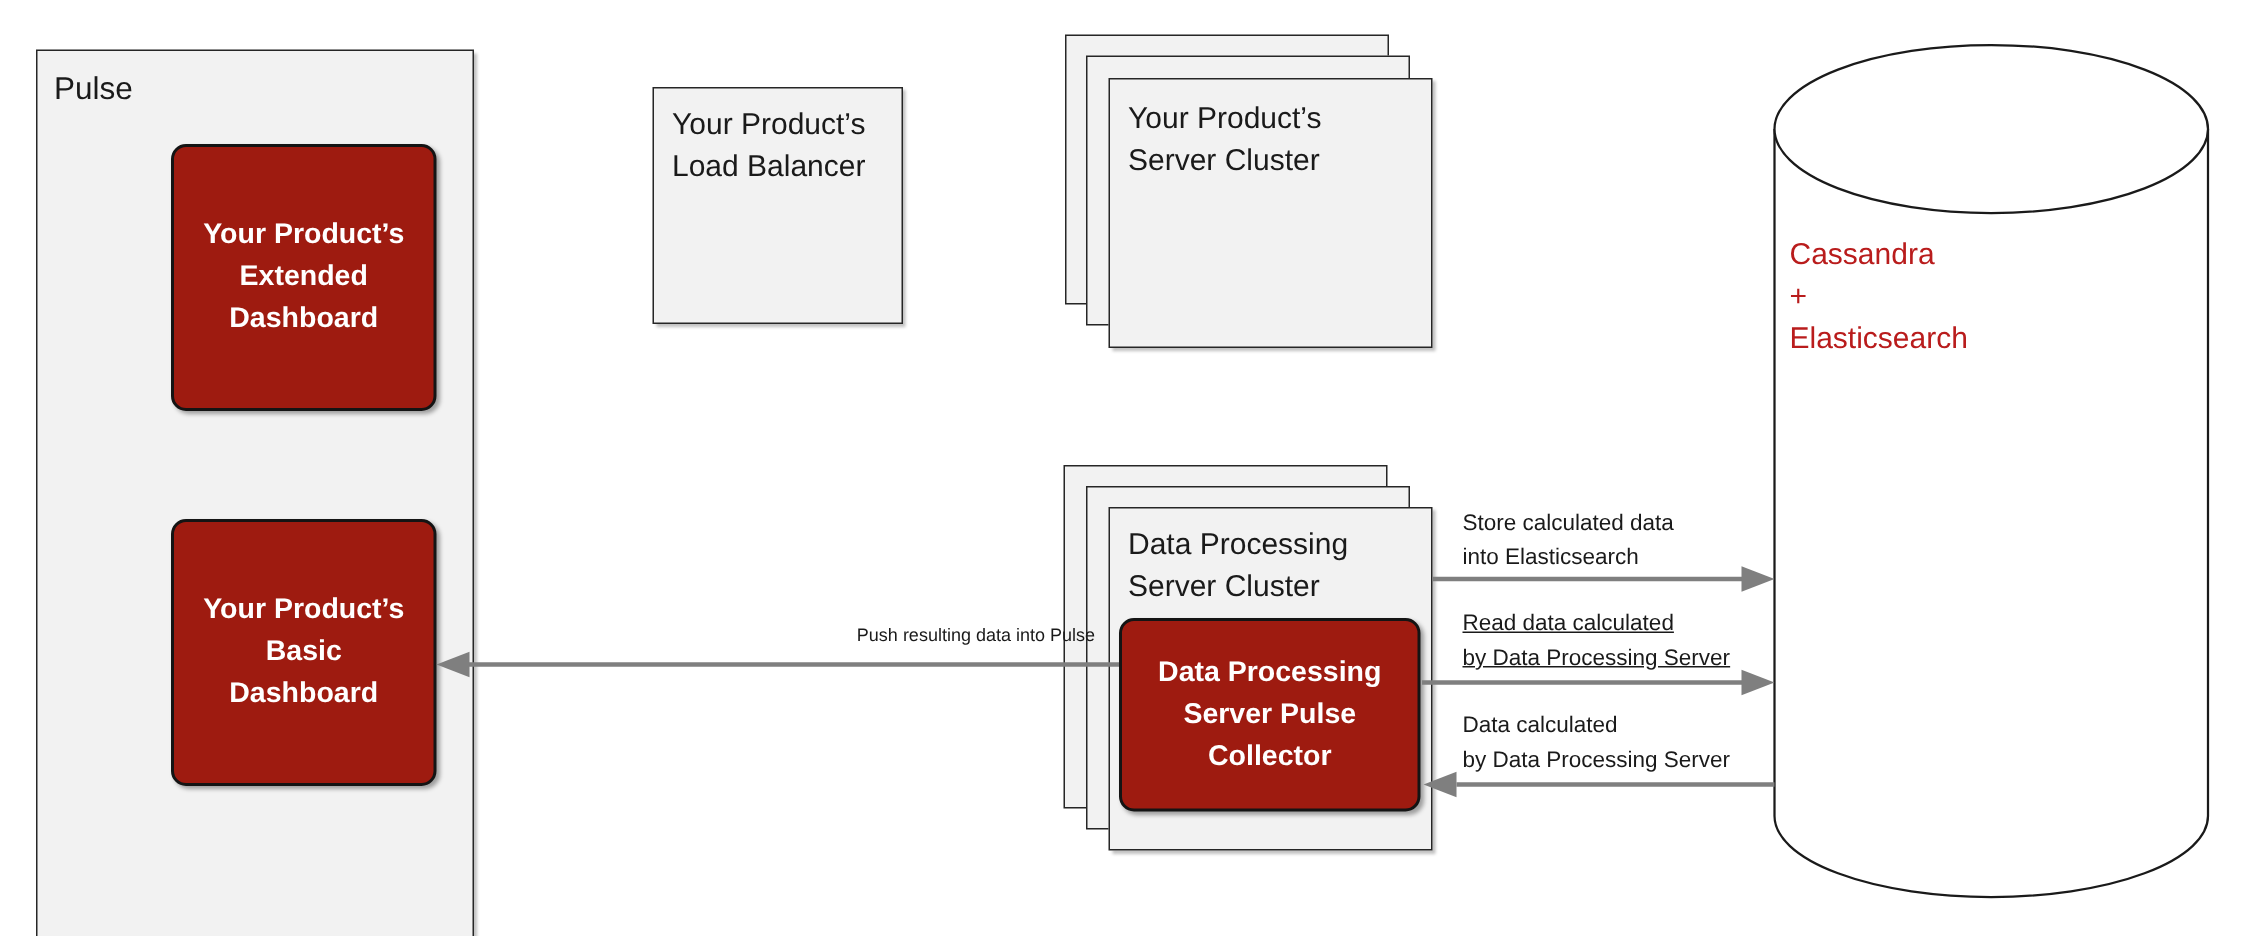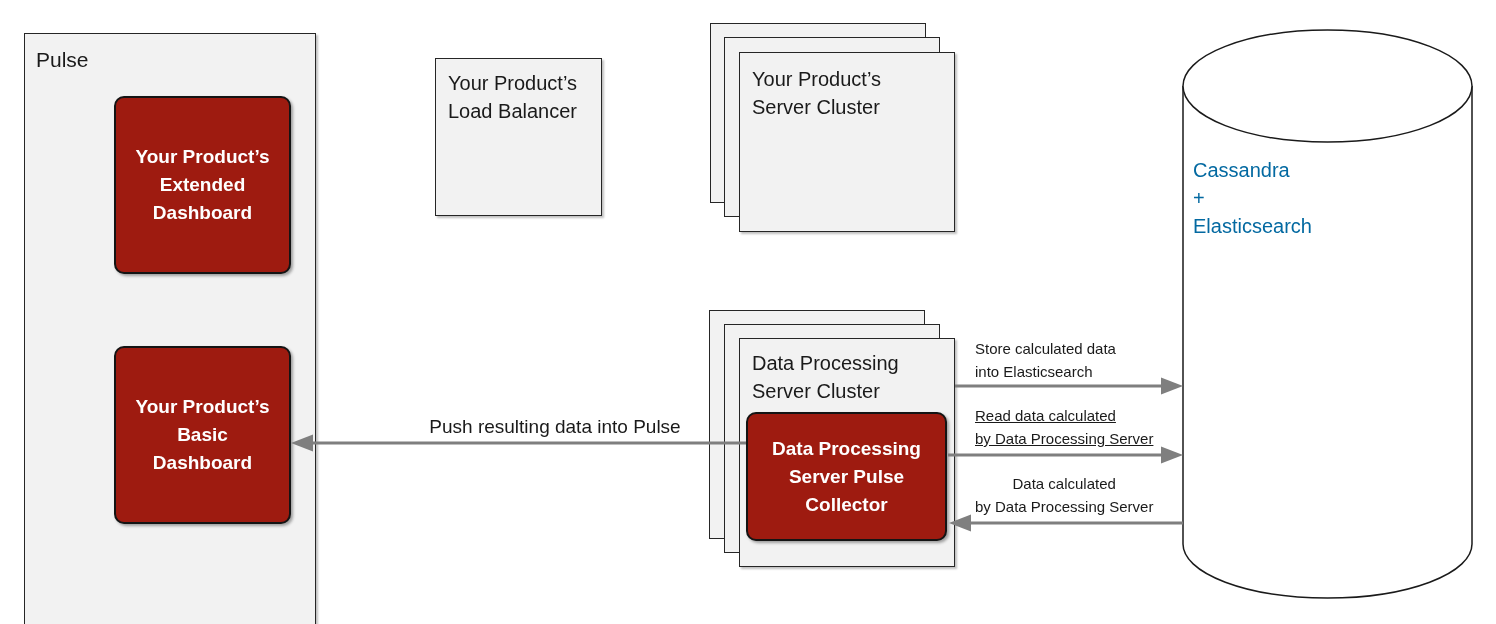--- a/index.html
+++ b/index.html
@@ -36,25 +36,25 @@
   .boxtitle{
     font-size:20px;line-height:28px;color:#1a1a1a;
     white-space:pre;
   }
   .pre{white-space:pre;}
   .arrowlabel{
     font-size:15px;line-height:23px;color:#1a1a1a;
     white-space:pre;z-index:6;
   }
   .cyl-label{
-    font-size:20px;line-height:28px;color:#0369a1;white-space:pre;z-index:6;
+    font-size:20px;line-height:28px;color:#b91c1c;white-space:pre;z-index:6;
   }
   .pulse-title{font-size:21px;color:#1a1a1a;}
   .push-label{
-    font-size:19px;color:#1a1a1a;text-align:center;z-index:6;white-space:pre;
+    font-size:12px;color:#1a1a1a;text-align:right;z-index:6;white-space:pre;
   }
   svg.shapes{
     position:absolute;left:0;top:0;z-index:5;pointer-events:none;
   }
 </style>
 </head>
 <body>
 
 <div class="canvas">
 
@@ -127,16 +127,16 @@
 
   <div class="abs cyl-label" style="left:1193px;top:156px;">Cassandra
 +
 Elasticsearch</div>
 
   <div class="abs push-label" style="left:380px;top:416px;width:350px;">Push resulting data into Pulse</div>
   <div class="abs arrowlabel" style="left:975px;top:337px;">Store calculated data
 into Elasticsearch</div>
   <div class="abs arrowlabel" style="left:975px;top:404px;text-decoration:underline;">Read data calculated
 by Data Processing Server</div>
-  <div class="abs arrowlabel" style="left:975px;top:472px;text-align:center;">Data calculated
+  <div class="abs arrowlabel" style="left:975px;top:472px;">Data calculated
 by Data Processing Server</div>
 
 </div>
 
 </body></html>

